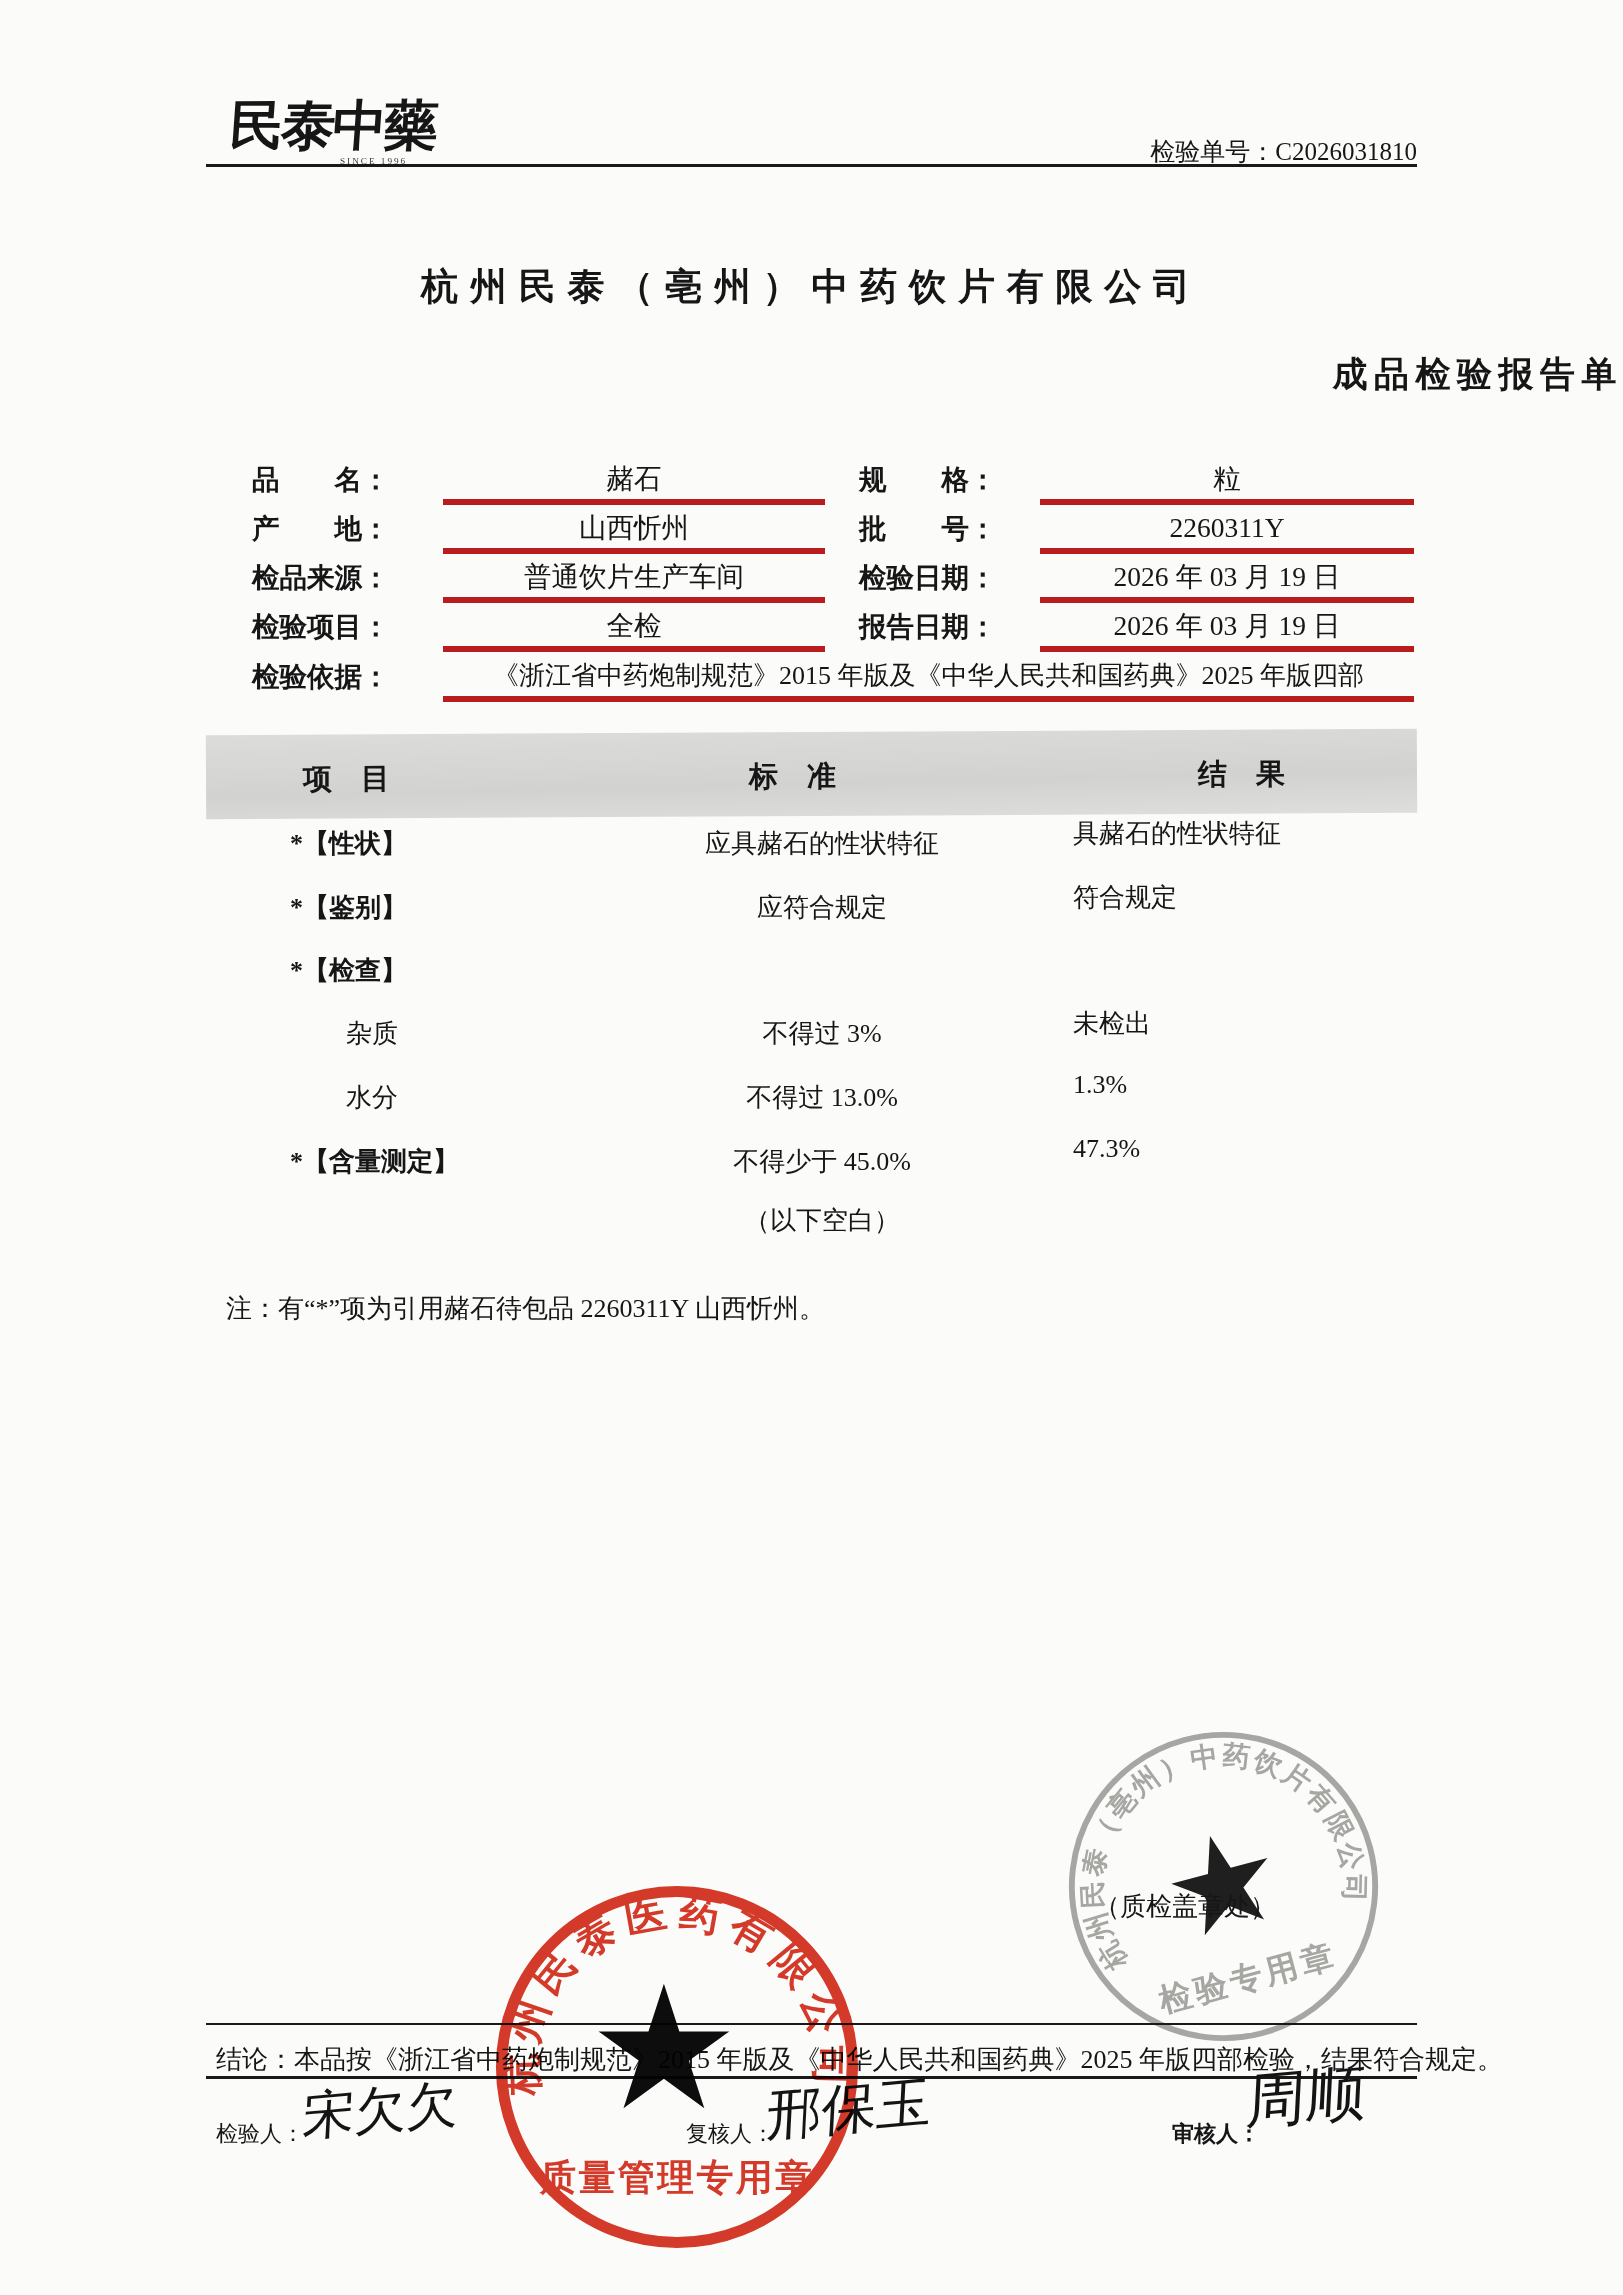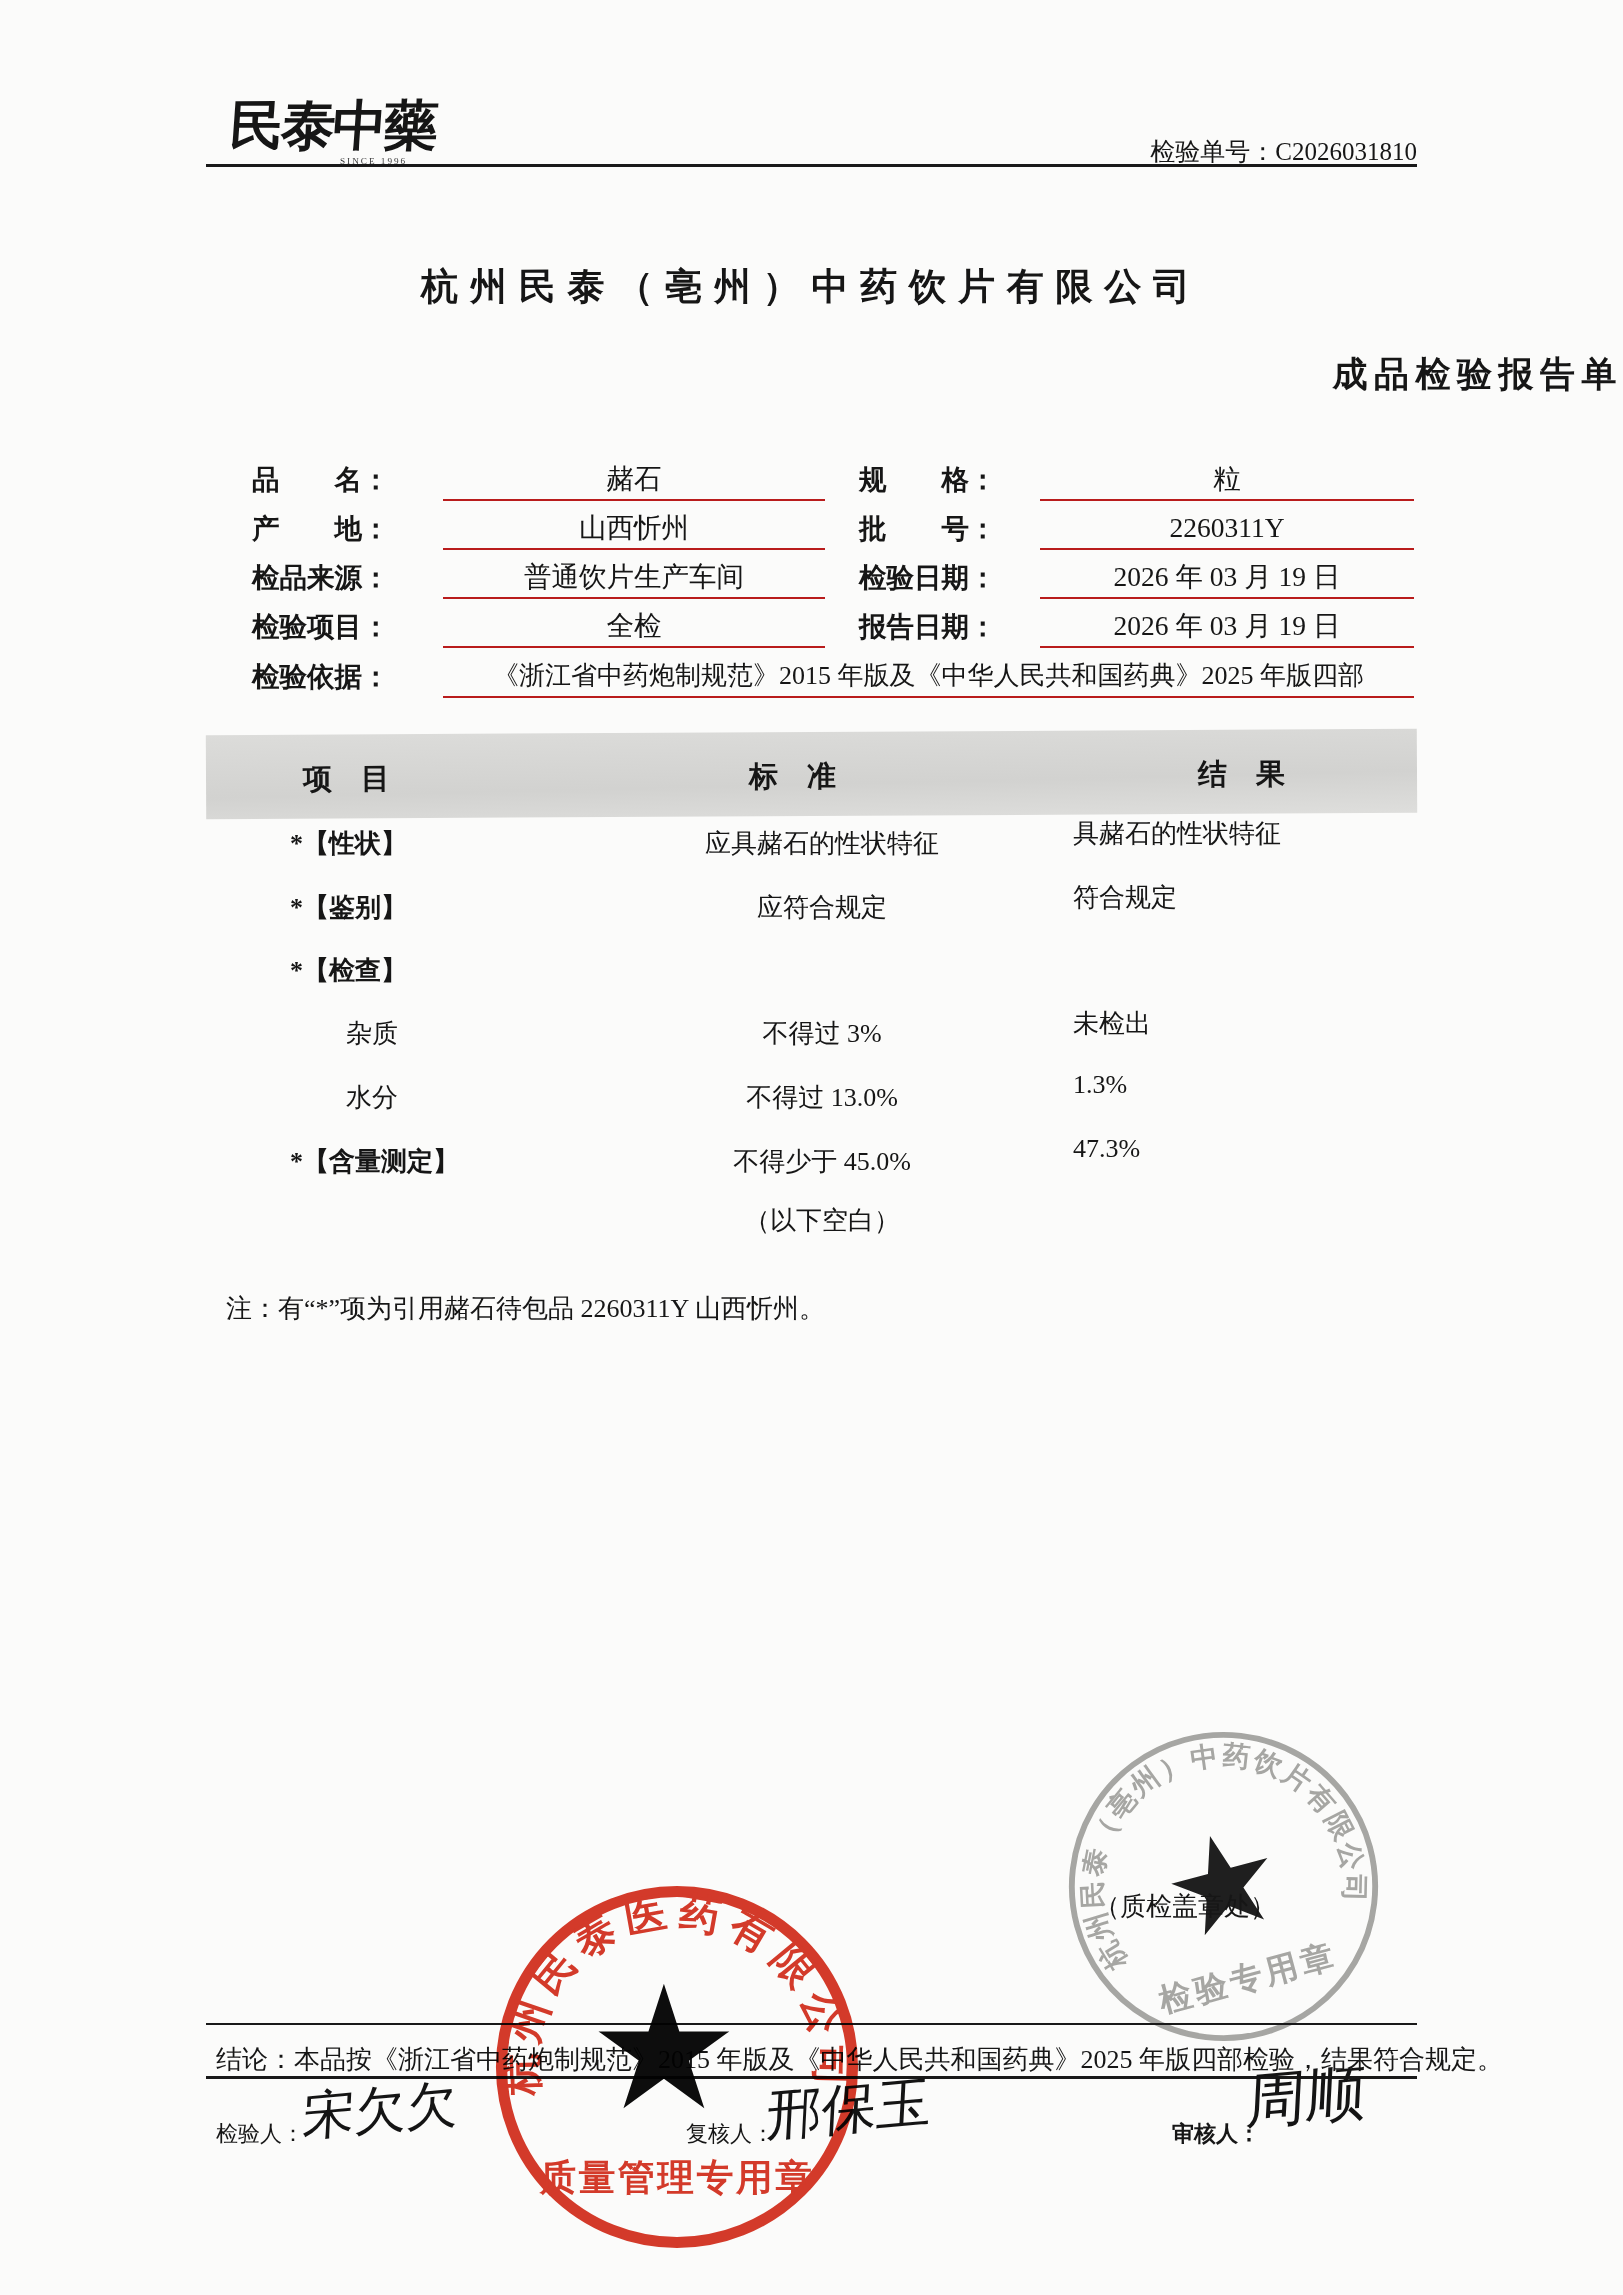--- a/index.html
+++ b/index.html
@@ -21,21 +21,21 @@
   
   .title{left:0;width:1623px;text-align:center;font-weight:bold;}
   .title-company{top:262px;font-size:37px;letter-spacing:11.8px;}
   .title-report{top:351px;font-size:35px;letter-spacing:6.5px;text-align:right;}
   
   .form-row{position:absolute;left:0;width:1623px;height:47px;}
   .flabel{position:absolute;top:3.9px;font-size:27.5px;font-weight:bold;white-space:nowrap;}
   .l1{left:252px;}
   .l2{left:859px;}
   .fvalue{position:absolute;top:0;height:41px;line-height:41px;text-align:center;
-          font-size:27.5px;border-bottom:2px solid #b91c1c;white-space:nowrap;}
+          font-size:27.5px;border-bottom:6px solid #b91c1c;white-space:nowrap;}
   .v-left{left:443px;width:382px;}
   .v-right{left:1040px;width:374px;}
   .v-wide{left:443px;width:971px;font-size:26px;}
   
   .thead{left:206px;top:732px;width:1211px;height:84px;
          background:linear-gradient(179deg,#dcdcda 0%,#d2d2d0 60%,#dededc 100%);
          transform:rotate(-.3deg);}
   .thcell{position:absolute;top:25px;font-size:29px;font-weight:bold;white-space:nowrap;}
   .th-item{left:97px;}
   .th-standard{left:543px;}

